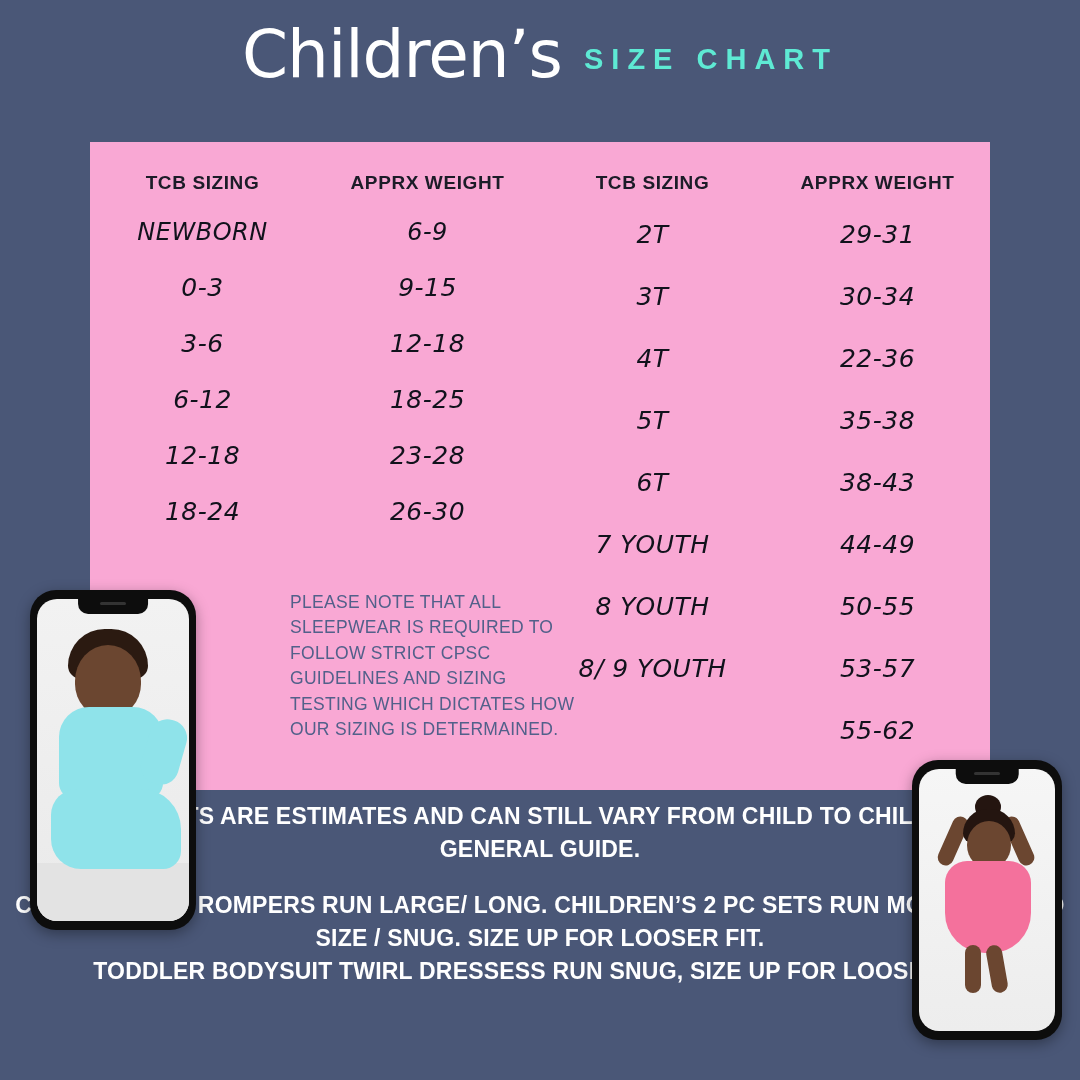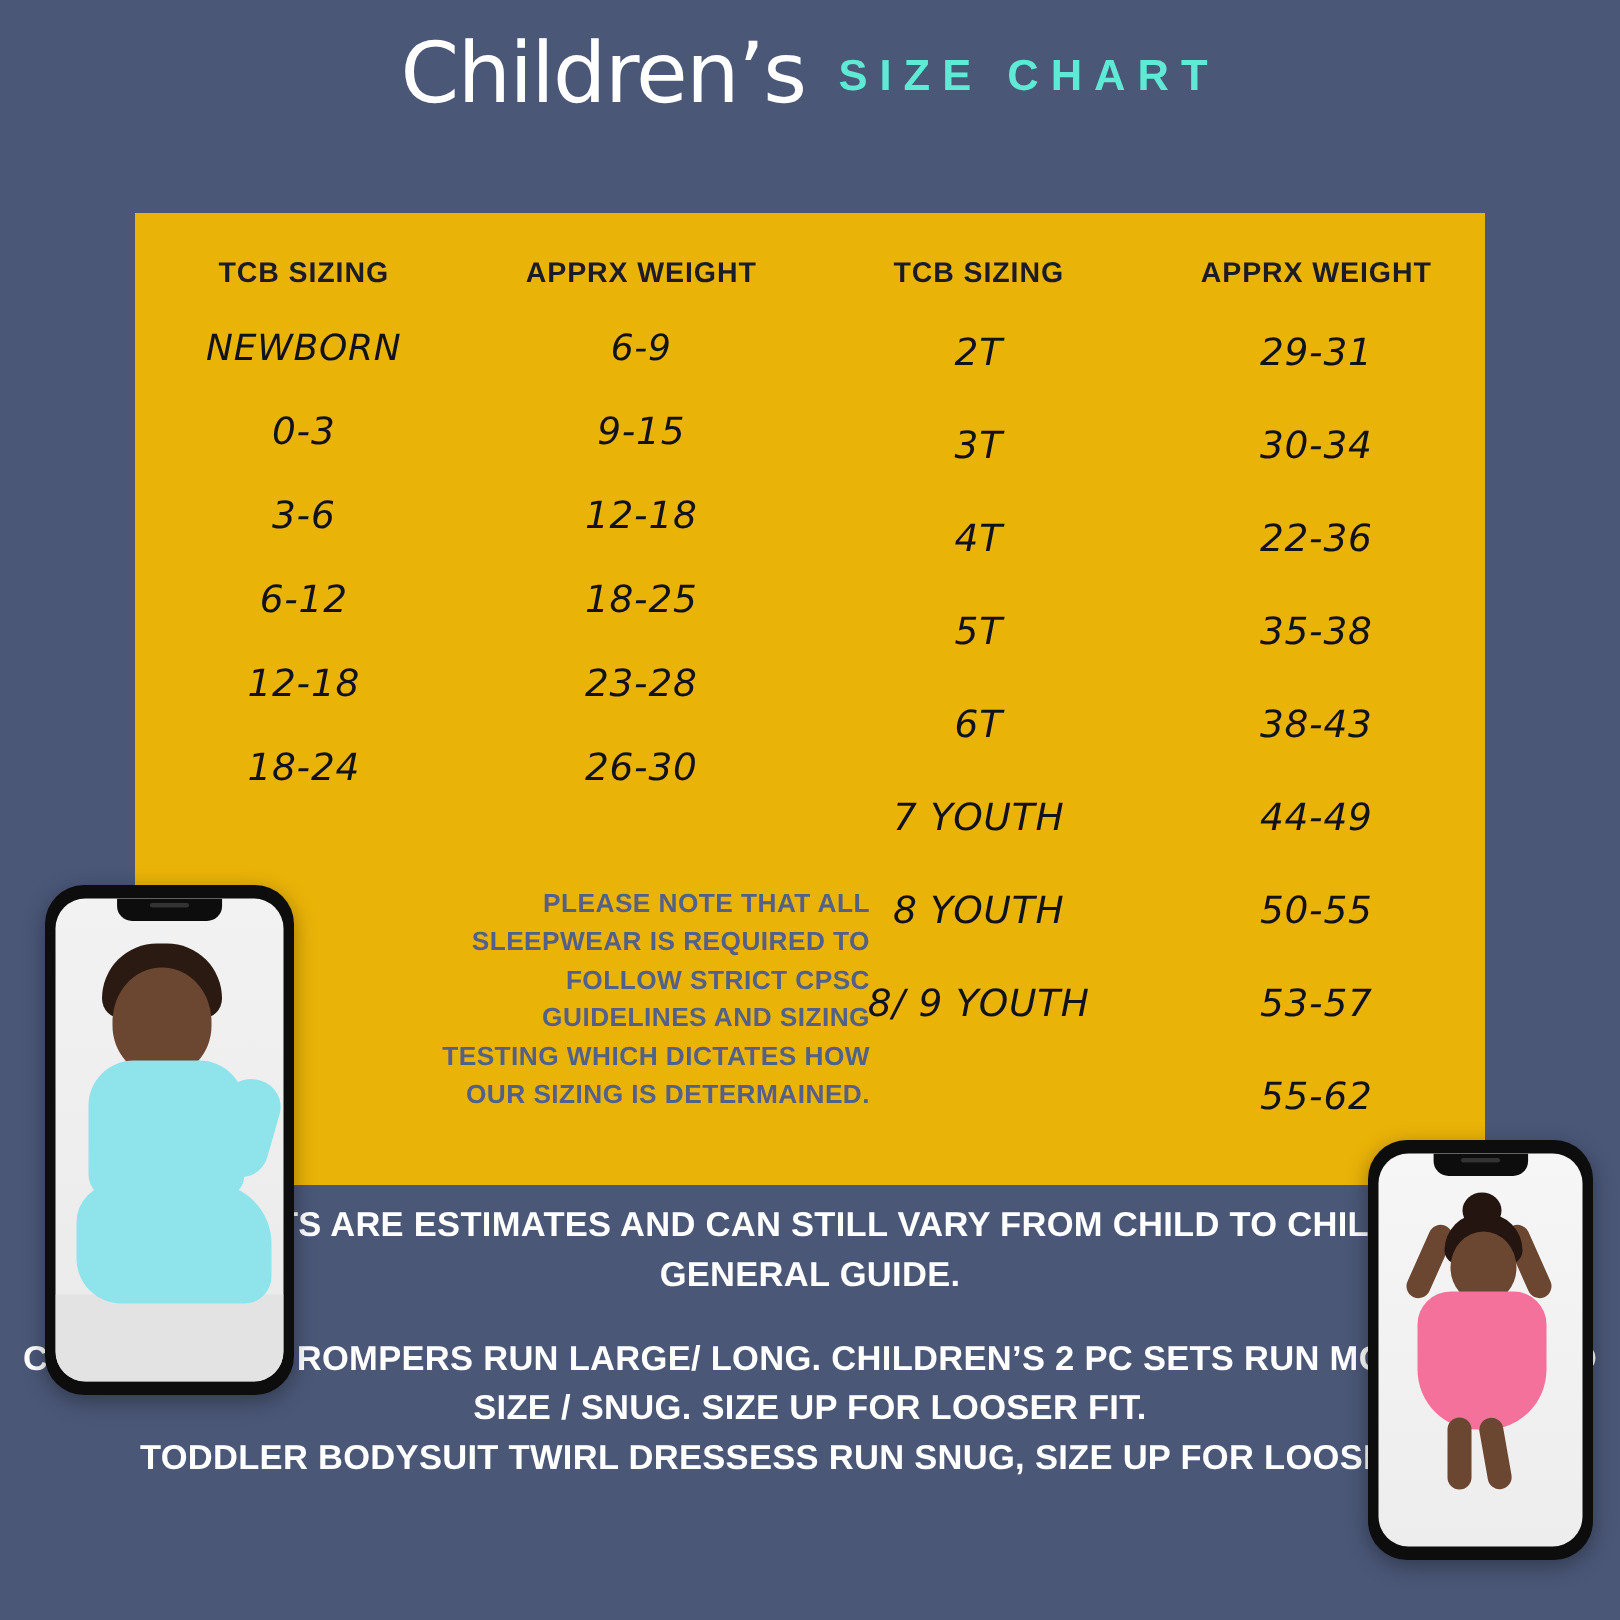--- a/index.html
+++ b/index.html
@@ -22,21 +22,21 @@
     left: 0;
     width: 100%;
     text-align: center;
     display: flex;
     align-items: baseline;
     justify-content: center;
     gap: 22px;
   }
   .title-main {
     font-family: "DejaVu Sans", sans-serif;
-    font-size: 56px;
+    font-size: 66px;
     font-weight: 400;
     color: #ffffff;
     letter-spacing: -1px;
     line-height: 1;
   }
   .title-sub {
     font-size: 29px;
     font-weight: 700;
     color: #5eead4;
     letter-spacing: 8px;
@@ -45,21 +45,21 @@
     top: -8px;
   }
 
   
   .panel {
     position: absolute;
     top: 142px;
     left: 90px;
     width: 900px;
     height: 648px;
-    background: #eab308;
+    background: #f9a8d4;
   }
 
   .col-headers {
     position: absolute;
     top: 30px;
     left: 0;
     width: 100%;
     display: flex;
   }
   .col-headers > div {
@@ -98,23 +98,23 @@
   }
   .left .cell { height: 56px; line-height: 56px; }
   .right .cell { height: 62px; line-height: 62px; }
   .left .cell.first { font-size: 24px; }
 
   .note {
     position: absolute;
     left: 200px;
     top: 448px;
     width: 290px;
-    text-align: right;
+    text-align: left;
     font-size: 17.5px;
-    font-weight: 700;
+    font-weight: 400;
     line-height: 1.45;
     color: #52608a;
     letter-spacing: 0.3px;
   }
 
   
   .footer {
     position: absolute;
     top: 800px;
     left: 0;

